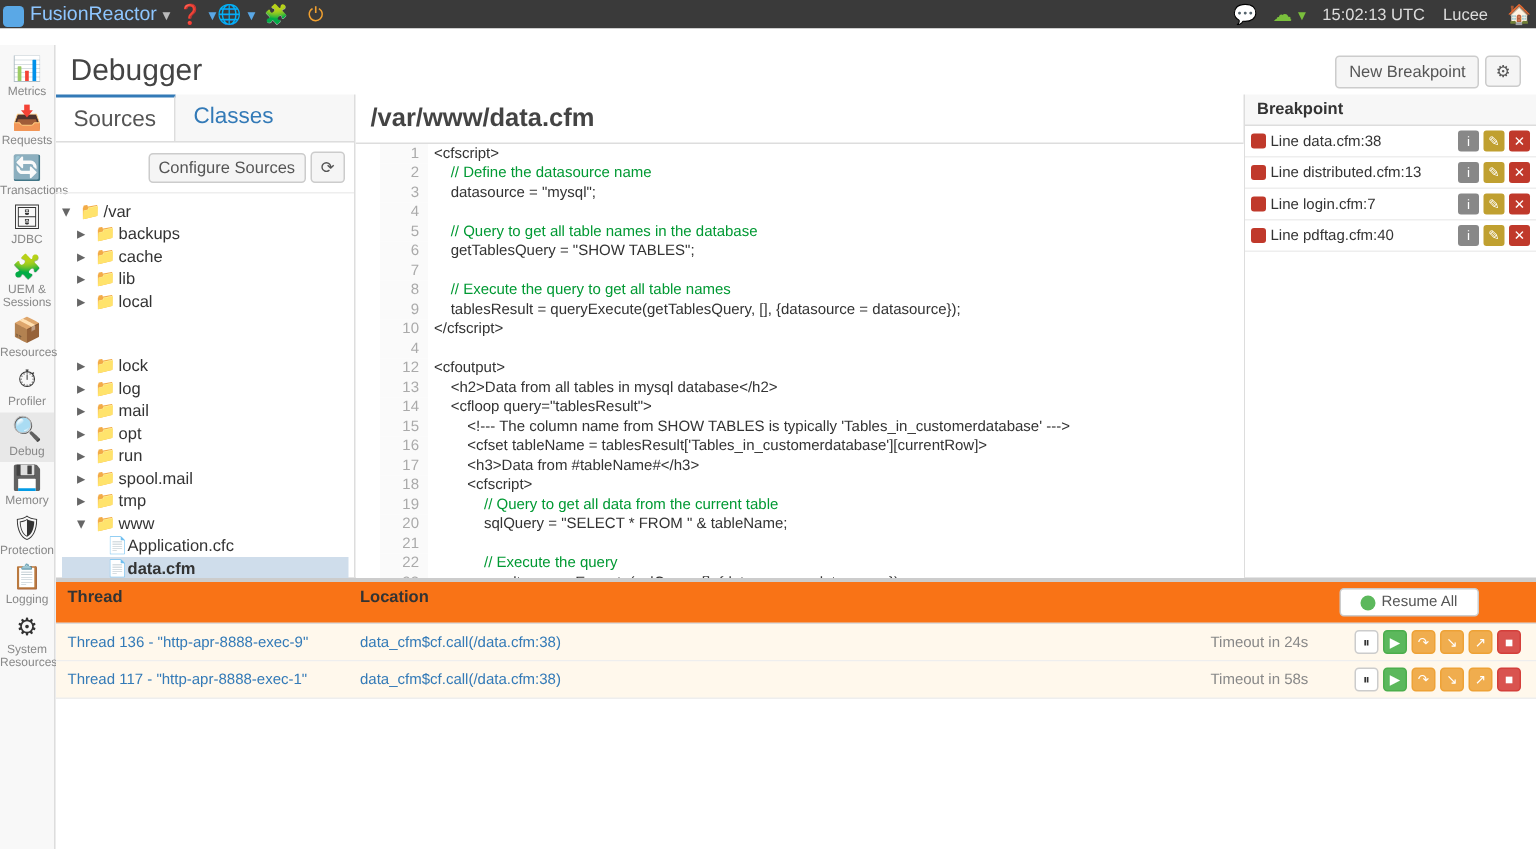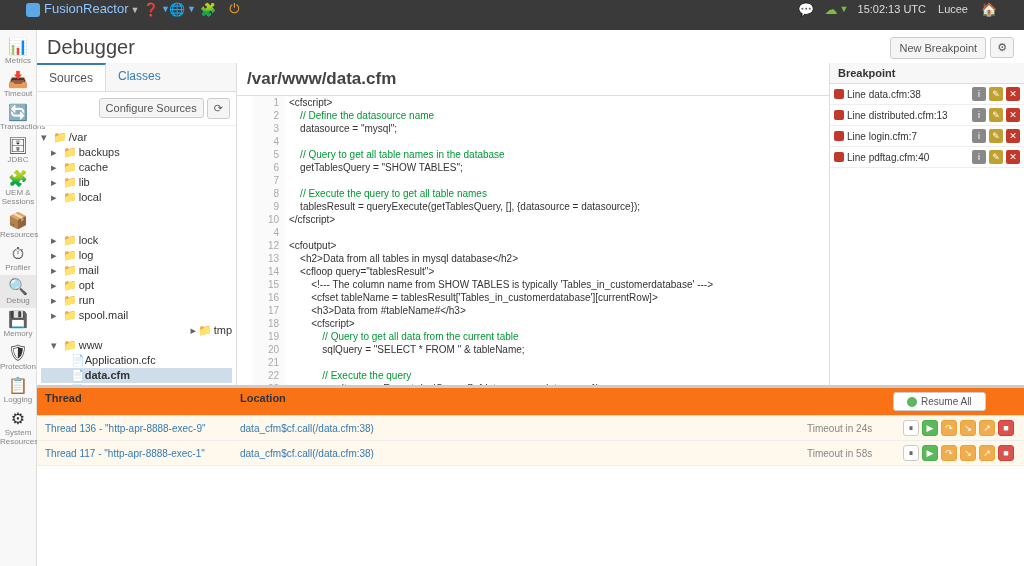--- a/index.html
+++ b/index.html
@@ -1,17 +1,17 @@
 <!DOCTYPE html>
 <html><head>
 <meta charset="utf-8">
 <style>
 *{box-sizing:border-box;margin:0;padding:0;font-family:Arial,Helvetica,sans-serif}
 body{font-size:11px;color:#333;background:#fff}
-.topbar{height:30px;background:#3a3a3a;color:#bbb;display:flex;align-items:flex-start;padding:0 26px}
+.topbar{height:19px;background:#3a3a3a;color:#bbb;display:flex;align-items:center;padding:0 2px}
 .topbar .left{display:flex;align-items:center;gap:8px}
 .topbar .right{margin-left:auto;display:flex;align-items:center;gap:12px}
 .brand{color:#8ec6ff;font-size:13px}
 .brand-icon{display:inline-block;width:14px;height:14px;background:#5aa8e6;border-radius:3px;margin-right:4px;vertical-align:middle}
 .caret{font-size:9px;margin-left:2px}
 .top-icon{width:18px;height:18px;display:flex;align-items:center;justify-content:center;font-size:13px;cursor:pointer}
 .orange{color:#f0a030}
 .blue{color:#5aa8e6}
 .cloud{color:#7abf3c}
 .clock{color:#ddd;font-size:11px}
@@ -22,21 +22,21 @@
 .side-item.active{background:#e8e8e8}
 .main{position:absolute;top:30px;left:37px;right:0;bottom:0;display:flex;flex-direction:column}
 .header-row{display:flex;align-items:center;padding:6px 10px 4px}
 .page-title{font-size:20px;color:#444;font-weight:normal}
 .header-row .spacer{flex:1}
 .btn{background:#f5f5f5;border:1px solid #ccc;border-radius:3px;padding:4px 8px;font-size:11px;cursor:pointer;color:#555}
 .btn-sm{padding:3px 6px}
 .content-row{display:flex;flex:1;min-height:0}
 .sources-pane{width:200px;border-right:1px solid #ddd;display:flex;flex-direction:column}
 .tabs{display:flex;border-bottom:1px solid #ddd;background:#f7f7f7}
-.tab{padding:6px 12px;font-size:12px;cursor:pointer;color:#337ab7}
+.tab{padding:6px 12px;font-size:15px;cursor:pointer;color:#337ab7}
 .tab.active{background:#fff;border-top:2px solid #337ab7;border-right:1px solid #ddd;color:#555}
 .src-toolbar{padding:6px;border-bottom:1px solid #eee;text-align:right}
 .tree{overflow:auto;flex:1;font-family:monospace;font-size:11px;padding:4px}
 .tree-node{white-space:nowrap;padding:1px 0;cursor:pointer}
 .tree-toggle{display:inline-block;width:10px;color:#666}
 .tree-ic{color:#888;margin:0 2px}
 .file-ic{color:#aaa}
 .tree-node.selected{background:#cfddeb;font-weight:bold}
 .editor-pane{flex:1;display:flex;flex-direction:column;overflow:hidden}
 .editor-title{padding:6px 10px;font-size:17px;font-weight:bold;border-bottom:1px solid #ddd;color:#444}
@@ -95,21 +95,21 @@
   </div>
 </div>
 
 <div class="sidebar" id="sidebar">
     <div class="side-item">
       <div class="ic">📊</div>
       <div class="lbl">Metrics</div>
     </div>
     <div class="side-item">
       <div class="ic">📥</div>
-      <div class="lbl">Timeout</div>
+      <div class="lbl">Requests</div>
     </div>
     <div class="side-item">
       <div class="ic">🔄</div>
       <div class="lbl">Transactions</div>
     </div>
     <div class="side-item">
       <div class="ic">🗄</div>
       <div class="lbl">JDBC</div>
     </div>
     <div class="side-item">
@@ -169,21 +169,21 @@
           <div class="tree-node" style="padding-left: 10px;"><span class="tree-toggle">▸</span><span class="tree-ic">📁</span>backups</div>
           <div class="tree-node" style="padding-left: 10px;"><span class="tree-toggle">▸</span><span class="tree-ic">📁</span>cache</div>
           <div class="tree-node" style="padding-left: 10px;"><span class="tree-toggle">▸</span><span class="tree-ic">📁</span>lib</div>
           <div class="tree-node" style="padding-left: 10px;"><span class="tree-toggle">▸</span><span class="tree-ic">📁</span>local</div>
           <div class="tree-node" style="padding-left: 10px; margin-top: 28px;"><span class="tree-toggle">▸</span><span class="tree-ic">📁</span>lock</div>
           <div class="tree-node" style="padding-left: 10px;"><span class="tree-toggle">▸</span><span class="tree-ic">📁</span>log</div>
           <div class="tree-node" style="padding-left: 10px;"><span class="tree-toggle">▸</span><span class="tree-ic">📁</span>mail</div>
           <div class="tree-node" style="padding-left: 10px;"><span class="tree-toggle">▸</span><span class="tree-ic">📁</span>opt</div>
           <div class="tree-node" style="padding-left: 10px;"><span class="tree-toggle">▸</span><span class="tree-ic">📁</span>run</div>
           <div class="tree-node" style="padding-left: 10px;"><span class="tree-toggle">▸</span><span class="tree-ic">📁</span>spool.mail</div>
-          <div class="tree-node" style="padding-left: 10px; text-align: right;"><span class="tree-toggle">▸</span><span class="tree-ic">📁</span>tmp</div>
+          <div class="tree-node" style="padding-left: 10px;"><span class="tree-toggle">▸</span><span class="tree-ic">📁</span>tmp</div>
           <div class="tree-node" style="padding-left: 10px;"><span class="tree-toggle">▾</span><span class="tree-ic">📁</span>www</div>
           <div class="tree-node" style="padding-left: 20px;"><span class="tree-toggle"> </span><span class="file-ic">📄</span>Application.cfc</div>
           <div class="tree-node selected" style="padding-left: 20px;"><span class="tree-toggle"> </span><span class="file-ic">📄</span>data.cfm</div>
           <div class="tree-node" style="padding-left: 20px;"><span class="tree-toggle"> </span><span class="file-ic">📄</span>form.cfm</div>
           <div class="tree-node" style="padding-left: 20px;"><span class="tree-toggle"> </span><span class="file-ic">📄</span>distributed.cfm</div>
         </div>
     </div>
 
     <div class="editor-pane">
       <div class="editor-title">/var/www/data.cfm</div>

